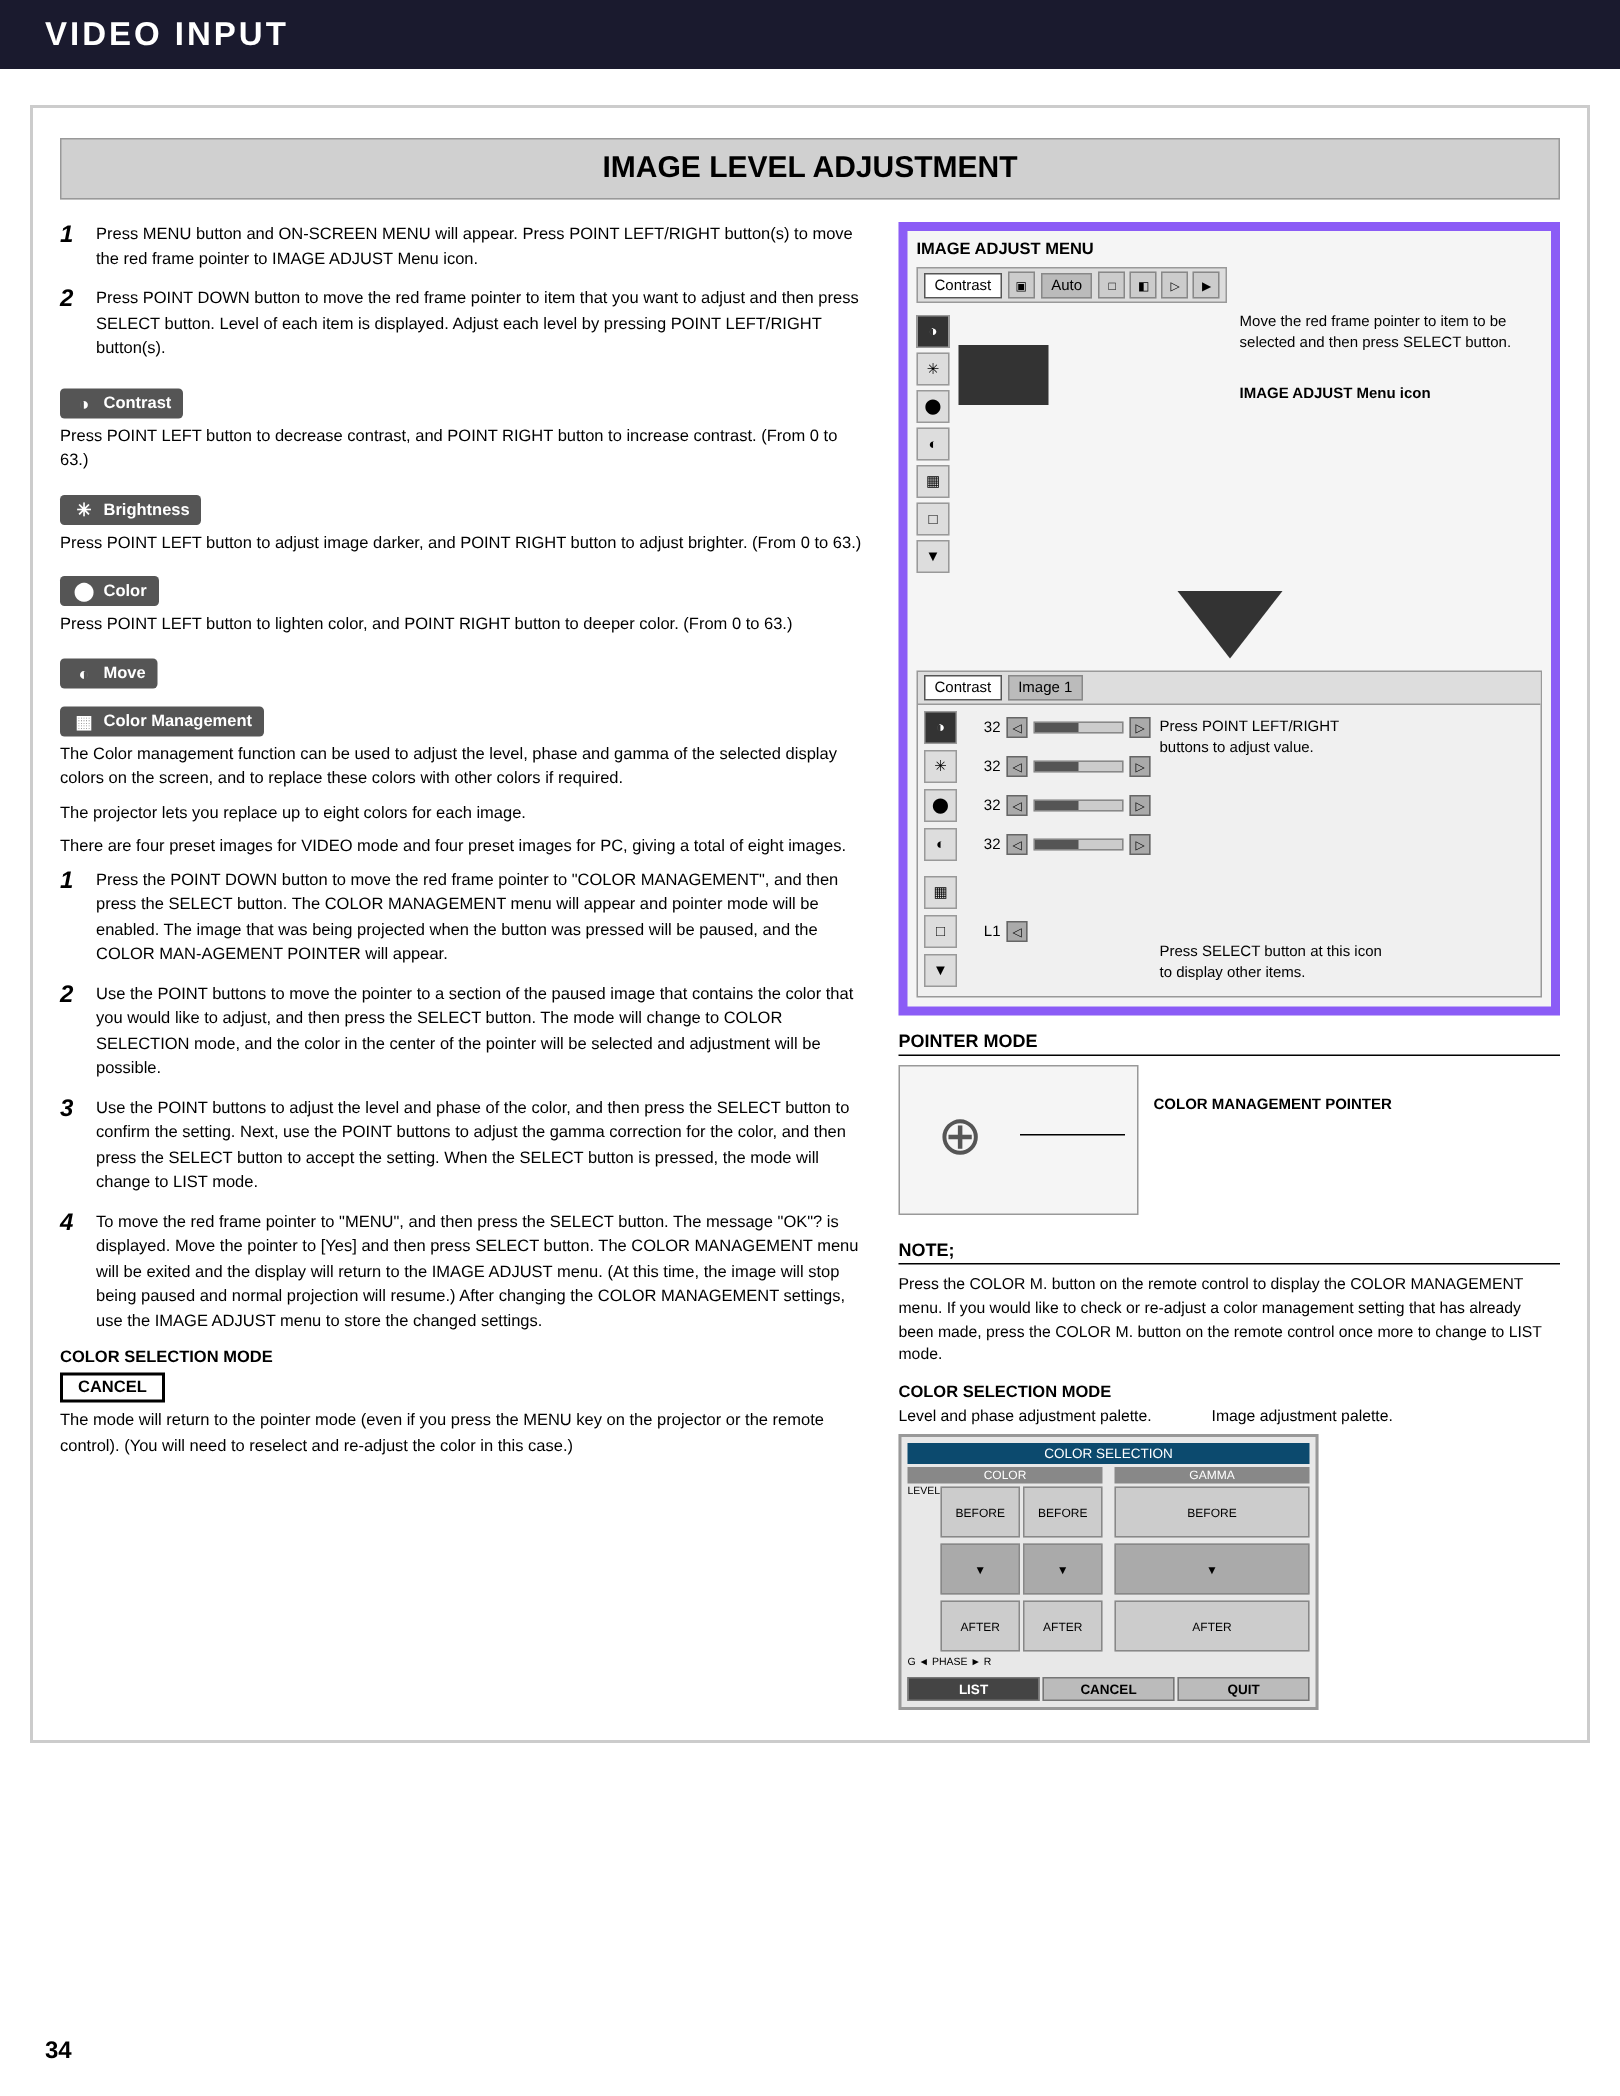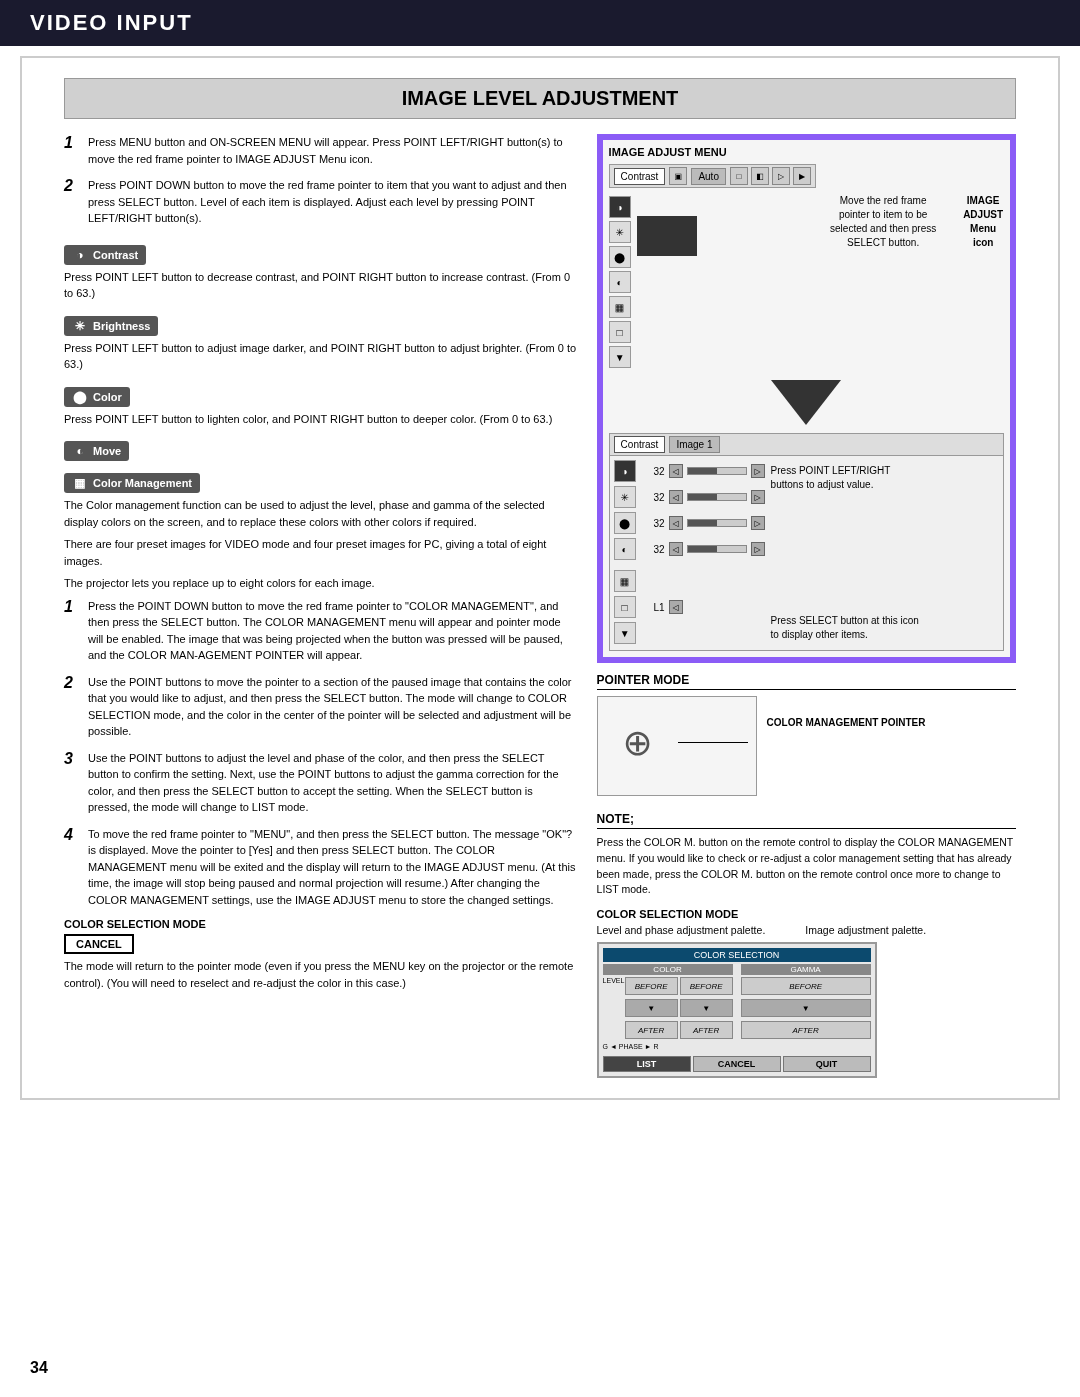--- a/index.html
+++ b/index.html
@@ -18,23 +18,23 @@
       background: #1a1a2e;
       color: #fff;
       padding: 10px 30px;
       font-size: 22px;
       font-weight: bold;
       letter-spacing: 2px;
     }
 
     
     .main-content {
-      padding: 20px 42px;
+      padding: 20px 18px;
       border: 2px solid #ccc;
-      margin: 10px 20px;
+      margin: 24px 20px;
     }
 
     
     .section-title {
       text-align: center;
       font-size: 20px;
       font-weight: bold;
       background: #d0d0d0;
       padding: 8px;
       margin-bottom: 15px;
@@ -325,27 +325,26 @@
       color: #fff;
       text-align: center;
       padding: 1px;
       font-size: 8px;
       margin-bottom: 2px;
     }
 
     .cs-box {
       background: #ccc;
       border: 1px solid #888;
-      height: 18px;
+      height: 34px;
       margin-bottom: 2px;
       display: flex;
       align-items: center;
       justify-content: center;
       font-size: 8px;
-      font-style: italic;
     }
 
     .cs-buttons {
       display: flex;
       justify-content: space-between;
       gap: 2px;
       margin-top: 4px;
     }
 
     .cs-btn {
@@ -466,22 +465,22 @@
           <span>Move</span>
         </div>
       </div>
 
       <div>
         <div class="feature-label">
           <span class="feature-icon">▦</span>
           <span>Color Management</span>
         </div>
         <div class="feature-desc">The Color management function can be used to adjust the level, phase and gamma of the selected display colors on the screen, and to replace these colors with other colors if required.</div>
+        <div class="feature-desc">The projector lets you replace up to eight colors for each image.</div>
         <div class="feature-desc">There are four preset images for VIDEO mode and four preset images for PC, giving a total of eight images.</div>
-        <div class="feature-desc">The projector lets you replace up to eight colors for each image.</div>
       </div>
 
       <div class="step">
         <span class="step-num">1</span>
         <span class="step-text">Press the POINT DOWN button to move the red frame pointer to "COLOR MANAGEMENT", and then press the SELECT button. The COLOR MANAGEMENT menu will appear and pointer mode will be enabled. The image that was being projected when the button was pressed will be paused, and the COLOR MAN-AGEMENT POINTER will appear.</span>
       </div>
 
       <div class="step">
         <span class="step-num">2</span>
         <span class="step-text">Use the POINT buttons to move the pointer to a section of the paused image that contains the color that you would like to adjust, and then press the SELECT button. The mode will change to COLOR SELECTION mode, and the color in the center of the pointer will be selected and adjustment will be possible.</span>
@@ -537,21 +536,21 @@
                 <div class="side-icon-item">▼</div>
               </div>
               <div style="display:flex; flex-direction:column; justify-content:space-between; padding:4px 0;">
                 <div style="display:flex; gap:20px;">
                   <div style="width:60px; height:40px; background:#333; margin-top:20px;"></div>
                 </div>
               </div>
             </div>
           </div>
 
-          <div style="display:flex; flex-direction:row; gap:20px; padding-top:30px;text-align:center;">
+          <div style="display:flex; flex-direction:column; gap:20px; padding-top:30px;">
             <div class="diagram-label">Move the red frame pointer to item to be selected and then press SELECT button.</div>
             <div style="display:flex; flex-direction:column; gap:2px;">
               <div class="diagram-label" style="font-weight:bold;">IMAGE ADJUST Menu icon</div>
             </div>
           </div>
         </div>
 
         <div style="display:flex; justify-content:center; margin:8px 0;">
           <div style="width:0; height:0; border-left:35px solid transparent; border-right:35px solid transparent; border-top:45px solid #333;"></div>
         </div>

